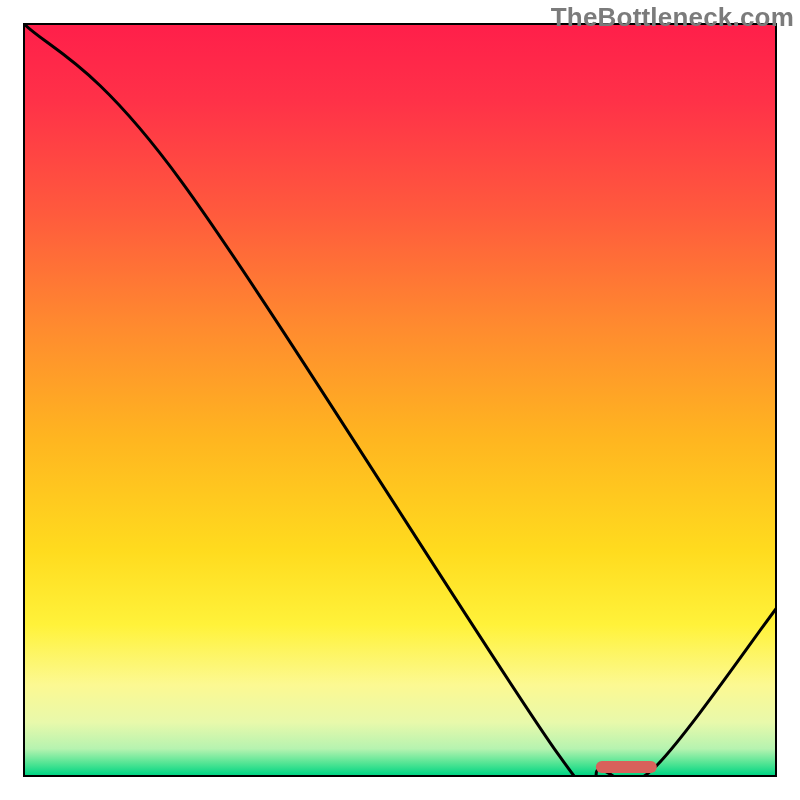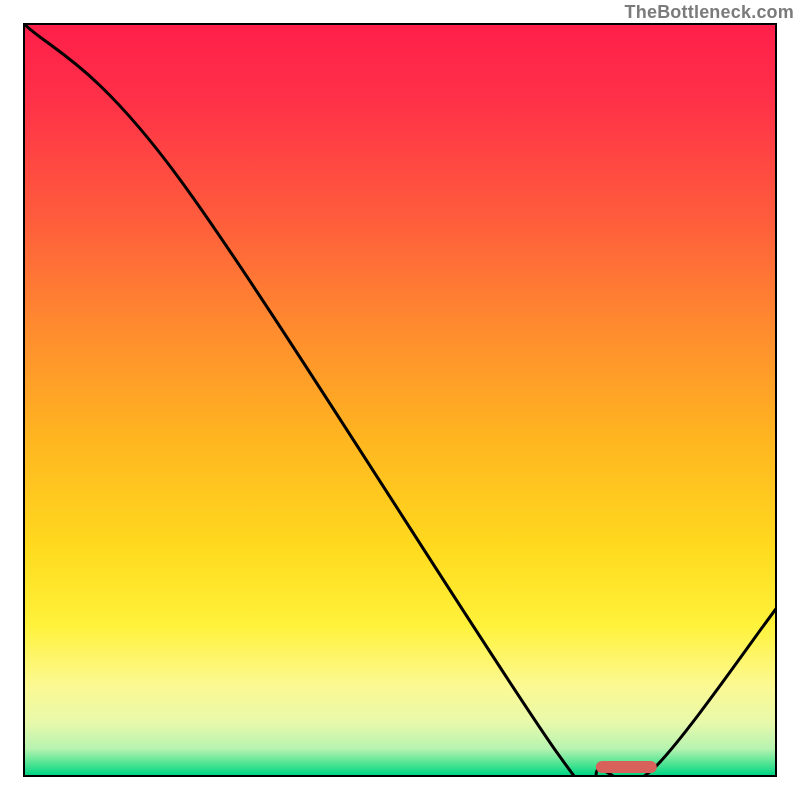--- a/index.html
+++ b/index.html
@@ -8,21 +8,21 @@
     width: 800px;
     height: 800px;
     overflow: hidden;
     font-family: Arial, Helvetica, sans-serif;
     background: #ffffff;
   }
   .watermark {
     position: absolute;
     top: 2px;
     right: 6px;
-    font-size: 18px;
+    font-size: 26px;
     font-weight: 600;
     color: #7b7b7b;
     letter-spacing: 0.2px;
     z-index: 10;
     margin-left: 12px;
   }
   .gradient-panel {
     position: absolute;
     left: 23px;
     top: 23px;

